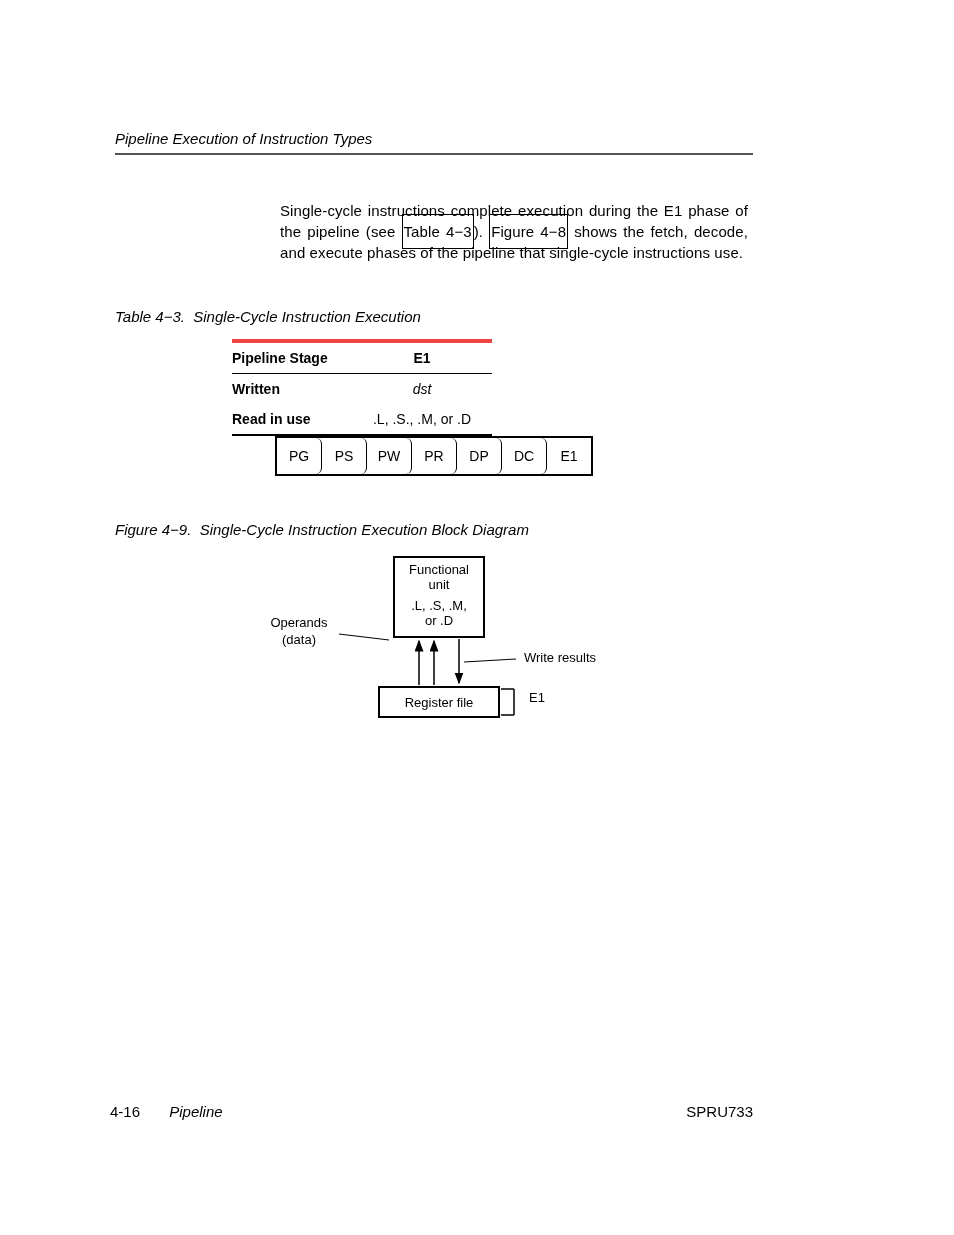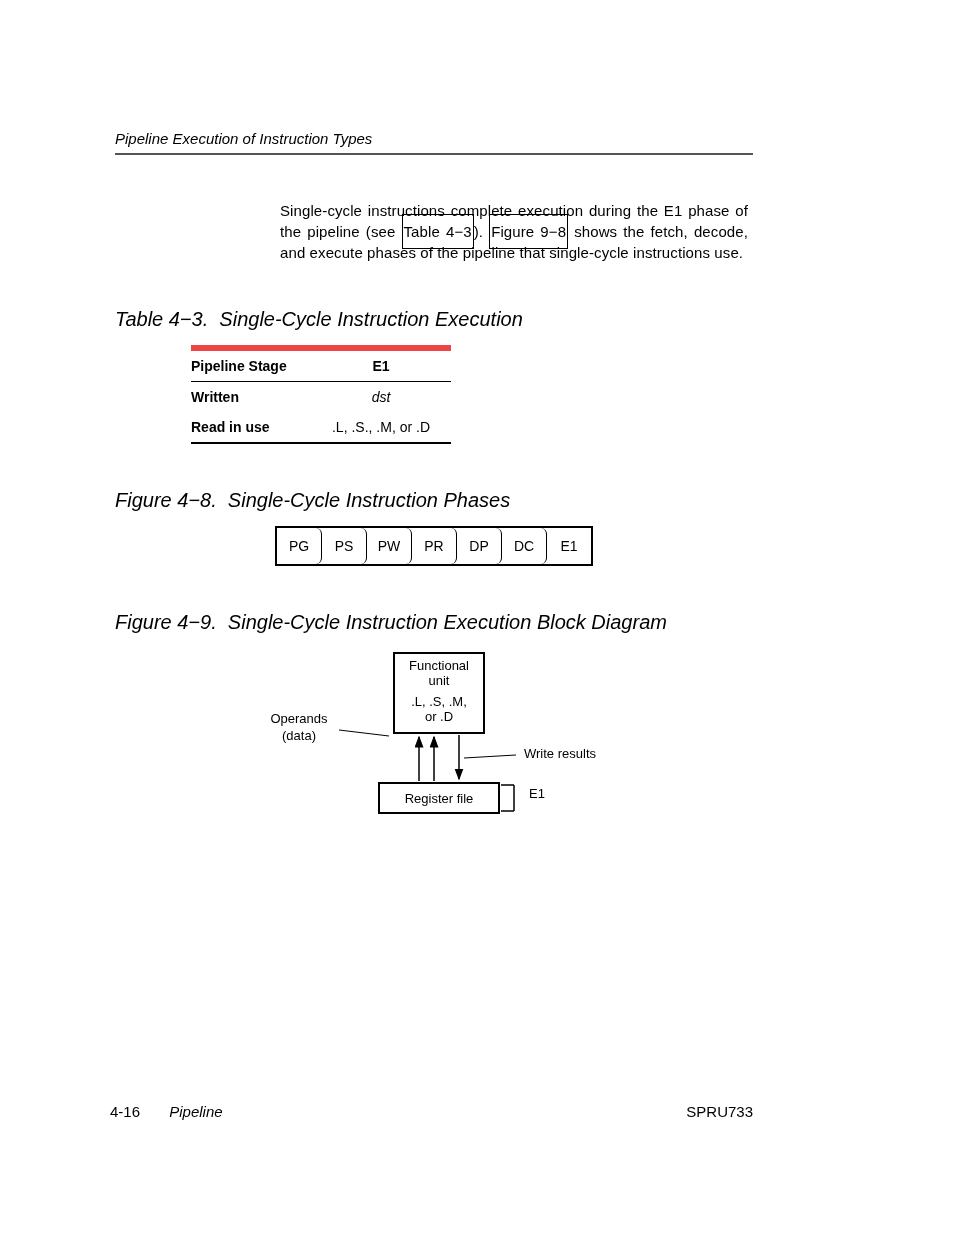--- a/index.html
+++ b/index.html
@@ -49,30 +49,30 @@
     text-align: justify;
     letter-spacing: 0.1px;
   }
   .xref-box {
     border: 1px solid #000;
     padding: 8px 1px;
     margin-top: 8px;
   }
   .caption {
     font-style: italic;
-    font-size: 20px;
+    font-size: 15px;
     margin-top: 45px;
     margin-bottom: 14px;
   }
   .caption-num { font-style: italic; }
   
   .tbl43 {
-    margin-left: 76px;
+    margin-left: 117px;
     width: 260px;
-    border-top: 6px solid #ef4444;
+    border-top: 4px solid #ef4444;
     border-bottom: 2px solid #000;
     font-size: 14px;
   }
   .tbl43 .trow {
     display: flex;
     padding: 7px 0;
   }
   .tbl43 .hdr {
     border-bottom: 1px solid #000;
     font-weight: bold;
@@ -119,21 +119,21 @@
 </head>
 <body>
 
 <div class="page">
 
   <div class="running-head">Pipeline Execution of Instruction Types</div>
   <div class="running-rule"></div>
 
 
   <p class="body-para">
-    <span>Single-cycle instructions complete execution during the E1 phase of the pipeline (see </span><span class="xref-box">Table 4−3</span><span>). </span><span class="xref-box">Figure 9−8</span><span> shows the fetch, decode, and execute phases of the pipeline that single-cycle instructions use.</span>
+    <span>Single-cycle instructions complete execution during the E1 phase of the pipeline (see </span><span class="xref-box">Table 4−3</span><span>). </span><span class="xref-box">Figure 4−8</span><span> shows the fetch, decode, and execute phases of the pipeline that single-cycle instructions use.</span>
   </p>
 
 
   <div class="caption">
     <span class="caption-num">Table 4−3.</span>&nbsp;
     <span>Single-Cycle Instruction Execution</span>
   </div>
   <div class="tbl43">
     <div class="trow hdr">
       <div class="c1">Pipeline Stage</div>
@@ -142,24 +142,20 @@
     <div class="trow">
       <div class="c1">Written</div>
       <div class="c2 ital">dst</div>
     </div>
     <div class="trow">
       <div class="c1">Read in use</div>
       <div class="c2">.L, .S., .M, or .D</div>
     </div>
   </div>
 
-  <div class="caption">
-    <span class="caption-num">Figure 4−8.</span>&nbsp;
-    <span>Single-Cycle Instruction Phases</span>
-  </div>
   <div class="phases-wrap">
     <div class="phases">
       <div class="cell">PG</div>
       <div class="cell">PS</div>
       <div class="cell">PW</div>
       <div class="cell">PR</div>
       <div class="cell">DP</div>
       <div class="cell">DC</div>
       <div class="cell">E1</div>
     </div>

